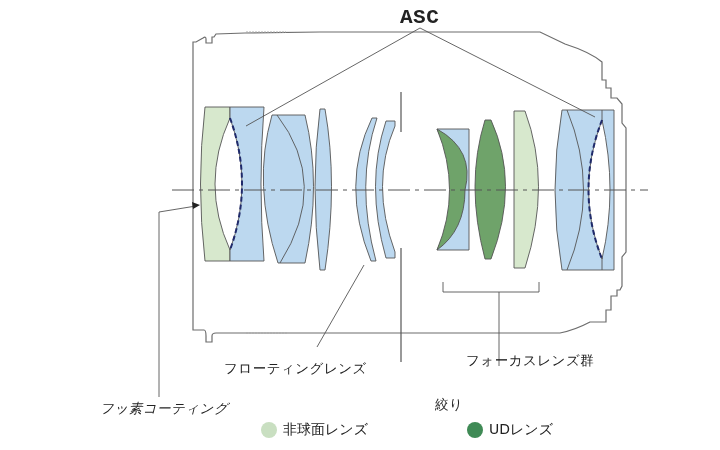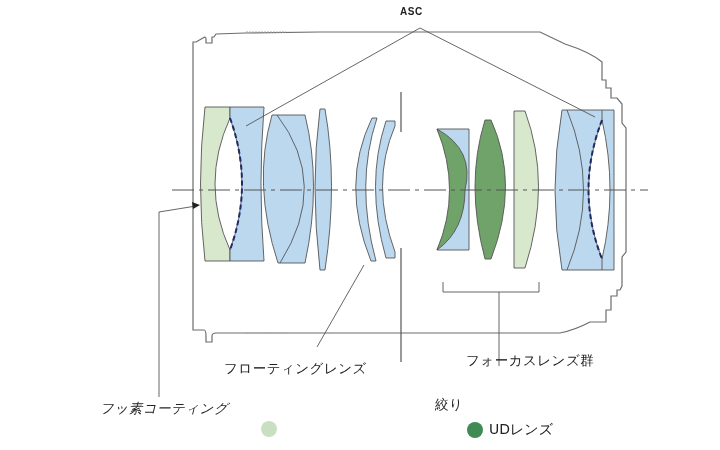--- a/index.html
+++ b/index.html
@@ -1,20 +1,20 @@
 <!DOCTYPE html>
 <html><head>
   <meta charset="utf-8">
   <style>
     html, body { margin: 0; padding: 0; background: #ffffff; }
     body { width: 720px; height: 450px; position: relative; overflow: hidden;
            font-family: "DejaVu Sans", sans-serif; color: #222; }
     svg#diagram { position: absolute; left: 0; top: 0; }
     .label { position: absolute; font-size: 13.5px; color: #222; white-space: nowrap; letter-spacing: 0.5px; }
-    .label-bold { font-weight: bold; font-family: Liberation Sans, sans-serif; font-size: 10px; }
+    .label-bold { font-weight: bold; font-family: Liberation Mono, monospace; font-size: 21px; }
     .legend-item { position: absolute; display: flex; align-items: center; gap: 6px; font-size: 14px; color: #222; white-space: nowrap; }
     .legend-dot { width: 16px; height: 16px; border-radius: 50%; display: inline-block; }
     .barrel { fill: none; stroke: #6d6d6d; stroke-width: 1.2; }
     .lens { stroke: #555; stroke-width: 0.9; }
     .leader { stroke: #555; stroke-width: 0.9; fill: none; }
     .axis { stroke: #555; stroke-width: 1; stroke-dasharray: 22 5 4 5; }
     .asph { fill: none; stroke: #1f2a6b; stroke-width: 2; stroke-dasharray: 5 3; }
   </style>
 </head>
 <body>
@@ -72,17 +72,18 @@
 </svg>
 
 <div class="label label-bold" style="left:400px; top:6px;">ASC</div>
 <div class="label" style="left:198px; top:360px;margin-left:26px;">フローティングレンズ</div>
 <div class="label" style="left:391px; top:396px;margin-left:44px;">絞り</div>
 <div class="label" style="left:437px; top:352px;margin-left:29px;">フォーカスレンズ群</div>
 <div class="label" style="left:100px; top:400px;font-style:italic;">フッ素コーティング</div>
 
 <div class="legend-item" style="left:261px; top:421px;">
   <span class="legend-dot" style="background:#c9dfc1;"></span>
+  <span>非球面レンズ</span>
 </div>
 <div class="legend-item" style="left:439px; top:421px;padding-left:28px;">
   <span class="legend-dot" style="background:#3f8a55;"></span>
   <span>UDレンズ</span>
 </div>
 
 </body></html>

